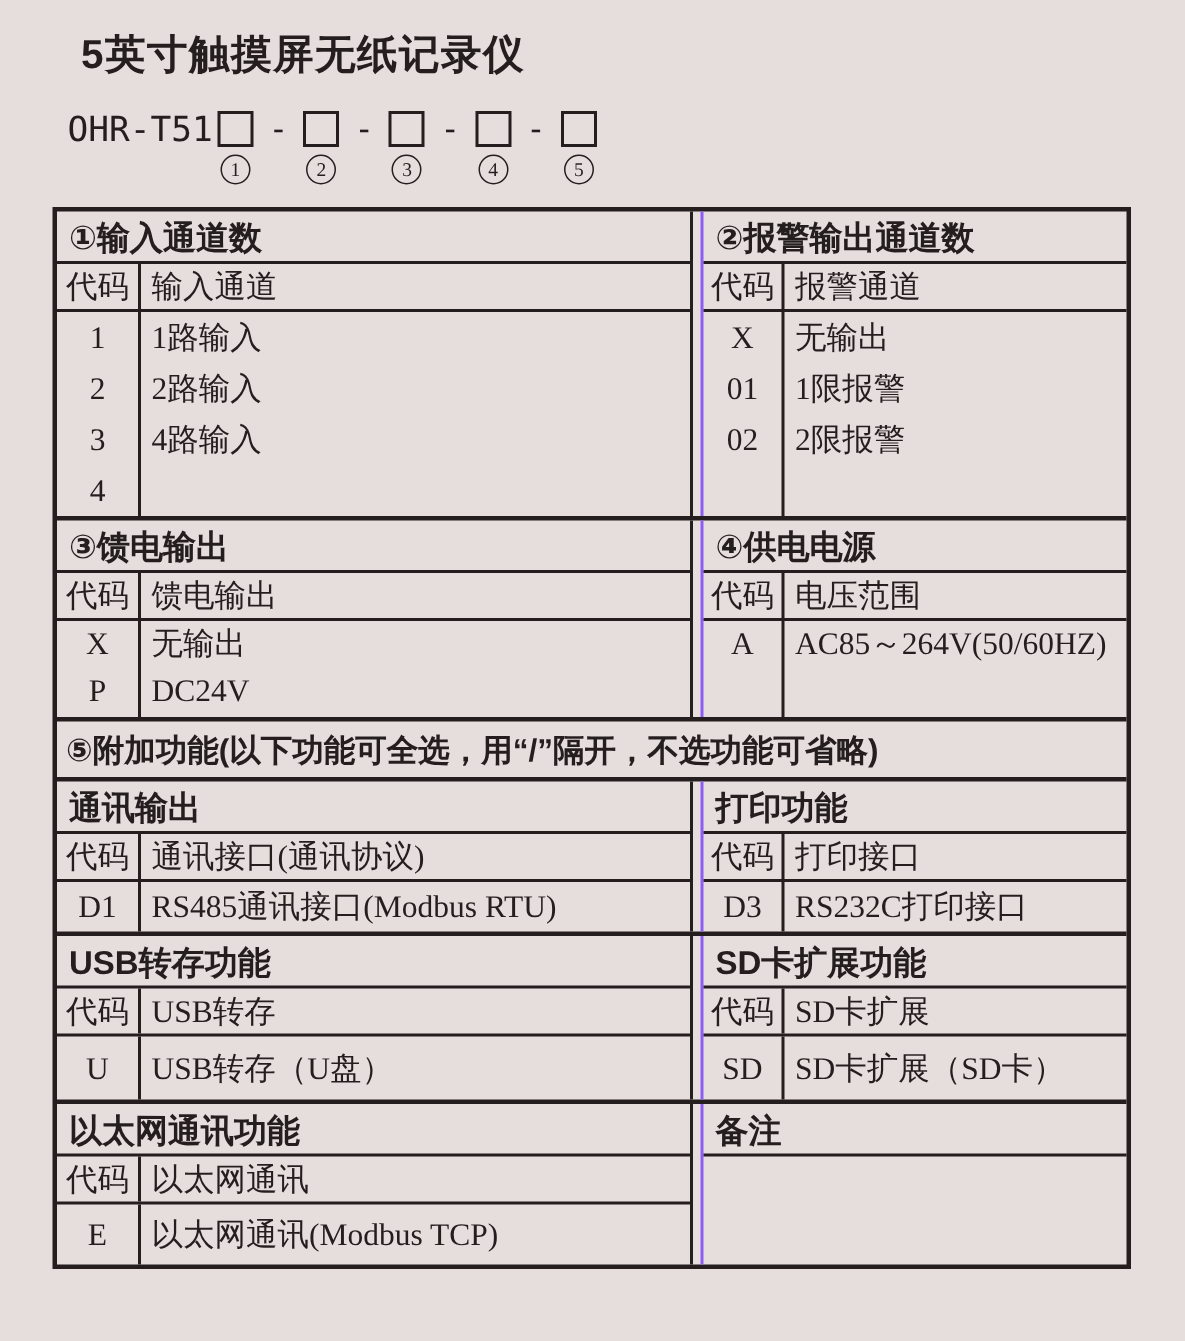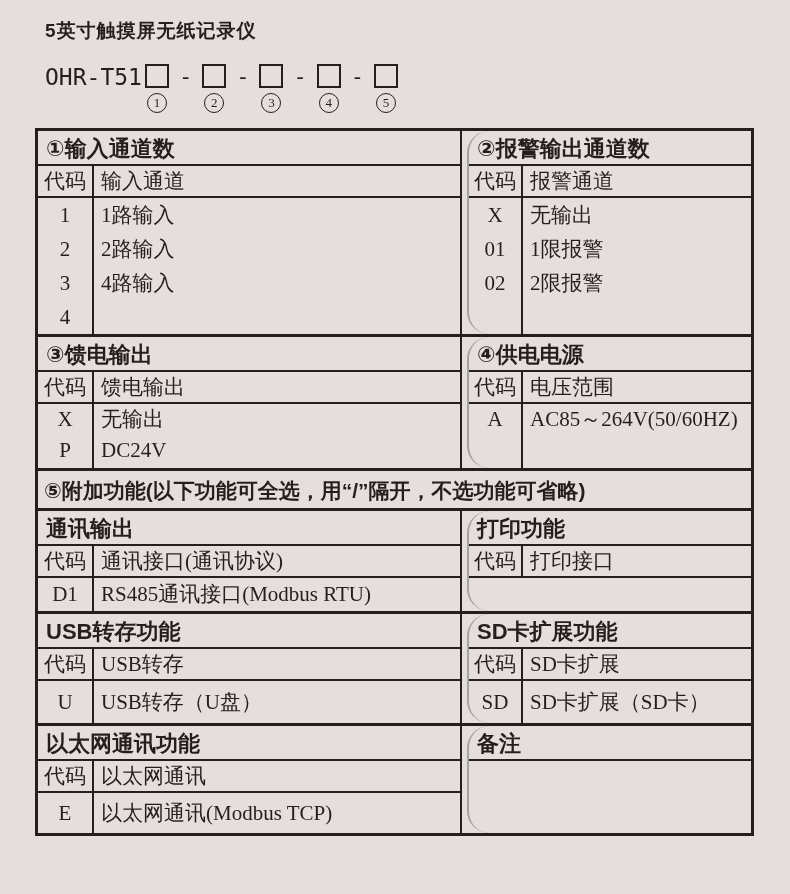--- a/index.html
+++ b/index.html
@@ -7,24 +7,24 @@
   body {
     background:#e6dedd;
     color:#241e1e;
     font-family:"Liberation Serif","DejaVu Serif",serif;
     overflow:hidden;
   }
   .page { padding:18px 0 0 35px; width:790px; }
 
   
   .doc-title {
-    margin-left:10px;
+    margin-left:19px;
     font-family:"Liberation Sans","DejaVu Sans",sans-serif;
     font-weight:bold;
-    font-size:19px;
+    font-size:27px;
     letter-spacing:1px;
   }
   .model-line {
     margin:20px 0 0 10px;
     display:flex;
     align-items:flex-start;
   }
   .model-prefix {
     font-family:"DejaVu Sans Mono","Liberation Mono",monospace;
     font-size:23px;
@@ -55,21 +55,21 @@
   
   .spec-table {
     margin-top:15px;
     width:719px;
     border:3px solid #241e1e;
   }
   .band { display:flex; }
   .band + .band { border-top:3px solid #241e1e; }
   .half { display:flex; flex-direction:column; }
   .half.left  { width:424px; border-right:2px solid #241e1e; flex:none; }
-  .half.right { flex:1; border-left:2px solid #a3a3a3;border-radius:22px; }
+  .half.right { flex:1; border-left:2px solid #8b5cf6; }
   .gap { width:5px; flex:none; }
 
   .block-title {
     height:35px; line-height:35px;
     padding-left:8px;
     font-family:"Liberation Sans","DejaVu Sans",sans-serif;
     font-weight:bold;
     font-size:22px;
     border-bottom:2px solid #241e1e;
     white-space:nowrap;
@@ -245,20 +245,28 @@
           </div>
         </div>
       </div>
       <div class="gap"></div>
       <div class="half right">
         <div class="block-title">打印功能</div>
         <div class="row subhead">
           <div class="code-col">代码</div>
           <div class="desc-col">打印接口</div>
         </div>
+        <div class="row data">
+          <div class="code-col">
+            <div class="ln">D3</div>
+          </div>
+          <div class="desc-col">
+            <div class="ln">RS232C打印接口</div>
+          </div>
+        </div>
       </div>
     </div>
 
     <div class="band b4">
       <div class="half left">
         <div class="block-title">USB转存功能</div>
         <div class="row subhead">
           <div class="code-col">代码</div>
           <div class="desc-col">USB转存</div>
         </div>

